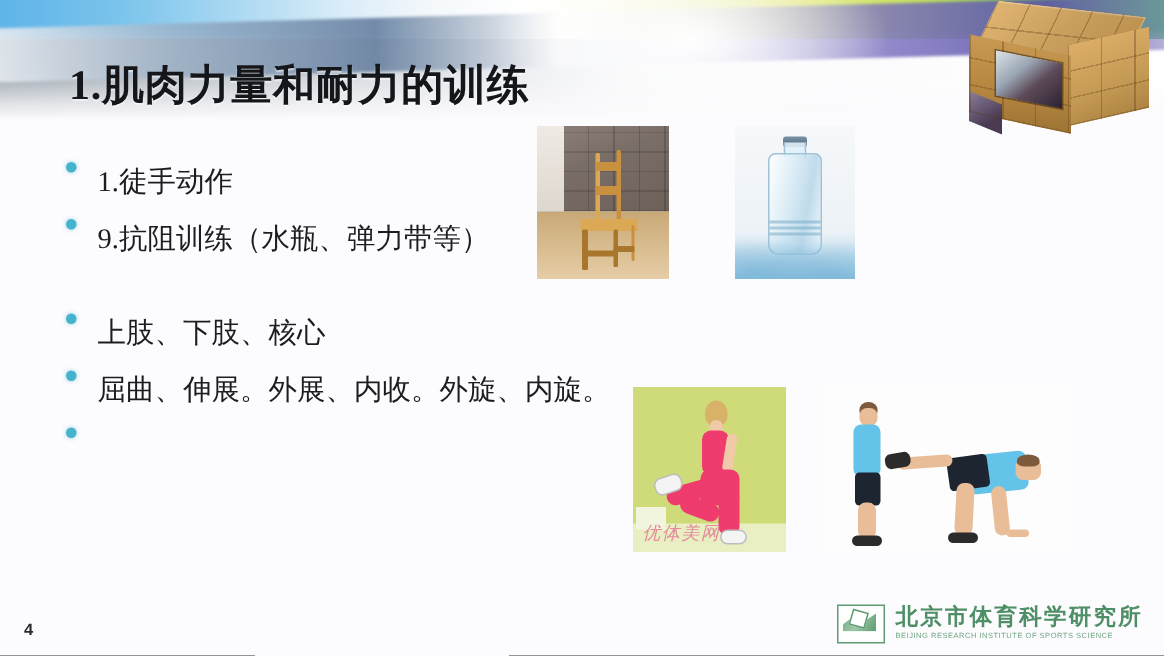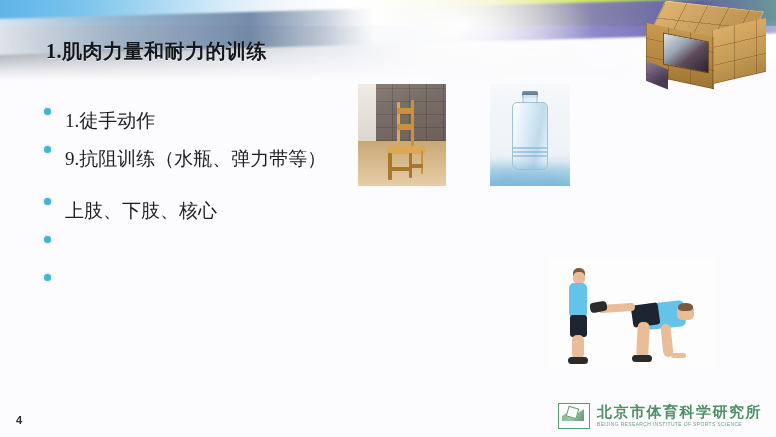--- a/index.html
+++ b/index.html
@@ -91,42 +91,42 @@
     left: 330px; top: 0;
     width: 260px; height: 86px;
     background: radial-gradient(ellipse at 50% 30%, rgba(255,255,255,0.95) 0%, rgba(255,255,255,0) 72%);
   }
 
   
   .slide-title {
     position: absolute;
     left: 46px;
     top: 38px;
-    font-size: 20px;
+    font-size: 28px;
     font-weight: 700;
     color: #14161a;
     letter-spacing: 0.5px;
     white-space: nowrap;
     font-family: "Liberation Serif", "DejaVu Serif", serif;
     text-shadow: 0 1px 1px rgba(255,255,255,0.6);
   }
 
   
   .bullets {
     position: absolute;
     left: 44px;
     top: 108px;
     width: 420px;
   }
   .bullet-row {
     display: flex;
     align-items: flex-start;
     height: 38px;
   }
-  .bullet-row.gap-before { margin-top: 14px; }
+  .bullet-row.gap-before { margin-top: 25px; }
   .bullet-dot {
     width: 7px;
     height: 7px;
     border-radius: 50%;
     background: #45b3cd;
     box-shadow: 0 0 3px rgba(69,179,205,0.55);
     flex: 0 0 auto;
     margin-right: 14px;
   }
   .bullet-text {
@@ -348,20 +348,21 @@
     <div class="bullet-row">
       <span class="bullet-dot"></span>
       <span class="bullet-text">9.抗阻训练（水瓶、弹力带等）</span>
     </div>
     <div class="bullet-row gap-before">
       <span class="bullet-dot"></span>
       <span class="bullet-text">上肢、下肢、核心</span>
     </div>
     <div class="bullet-row">
       <span class="bullet-dot"></span>
+      <span class="bullet-text">屈曲、伸展。外展、内收。外旋、内旋。</span>
     </div>
     <div class="bullet-row">
       <span class="bullet-dot"></span>
     </div>
   </div>
 
   <div class="photo photo-chair">
     <div class="chair-wall"></div>
     <div class="chair-floor"></div>
     <div class="chair-left-panel"></div>
@@ -382,20 +383,35 @@
   <div class="photo photo-bottle">
     <div class="bottle-cap"></div>
     <div class="bottle-neck"></div>
     <div class="bottle-body"></div>
     <div class="bottle-rib" style="top:62%;"></div>
     <div class="bottle-rib" style="top:66%;"></div>
     <div class="bottle-rib" style="top:70%;"></div>
     <div class="splash"></div>
   </div>
 
+  <div class="photo photo-woman">
+    <div class="pw-floor"></div>
+    <div class="pw-block"></div>
+    <div class="pw-hair" style="left:47%;top:8%;width:15%;height:16%;"></div>
+    <div class="pw-skin" style="left:50%;top:20%;width:9%;height:9%;"></div>
+    <div class="pw-part" style="left:45%;top:26%;width:18%;height:28%;"></div>
+    <div class="pw-skin" style="left:60%;top:28%;width:7%;height:24%;transform:rotate(9deg);"></div>
+    <div class="pw-part" style="left:44%;top:50%;width:26%;height:22%;"></div>
+    <div class="pw-part" style="left:56%;top:62%;width:14%;height:28%;"></div>
+    <div class="pw-part" style="left:22%;top:58%;width:32%;height:11%;transform:rotate(-16deg);"></div>
+    <div class="pw-part" style="left:30%;top:68%;width:26%;height:11%;transform:rotate(20deg);"></div>
+    <div class="pw-shoe" style="left:14%;top:54%;width:17%;height:9%;transform:rotate(-18deg);"></div>
+    <div class="pw-shoe" style="left:57%;top:86%;width:16%;height:8%;"></div>
+    <div class="watermark">优体美网</div>
+  </div>
 
   <div class="photo photo-men">
 
     <div class="mp mp-hair" style="left:15%;top:9%;width:7%;height:9%;"></div>
     <div class="mp mp-skin" style="left:15%;top:13%;width:7%;height:11%;"></div>
     <div class="mp mp-shirt" style="left:12.5%;top:23%;width:11%;height:32%;"></div>
     <div class="mp mp-short" style="left:13%;top:52%;width:10%;height:20%;"></div>
     <div class="mp mp-skin" style="left:14.5%;top:70%;width:7%;height:22%;"></div>
     <div class="mp mp-shoe" style="left:12%;top:90%;width:12%;height:6%;"></div>
 

